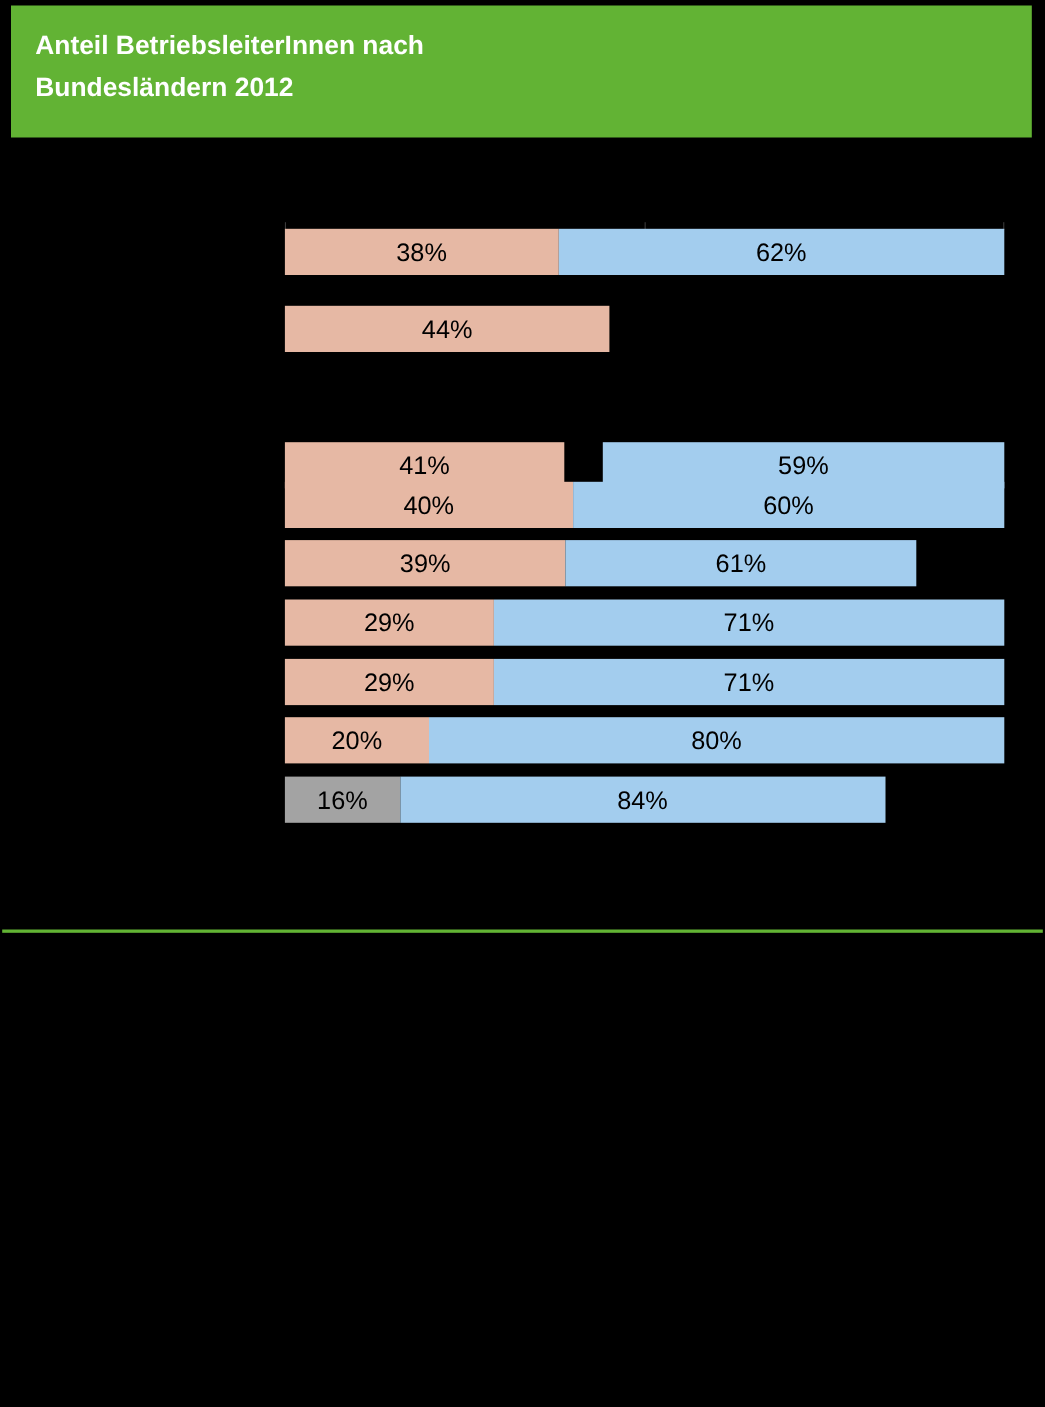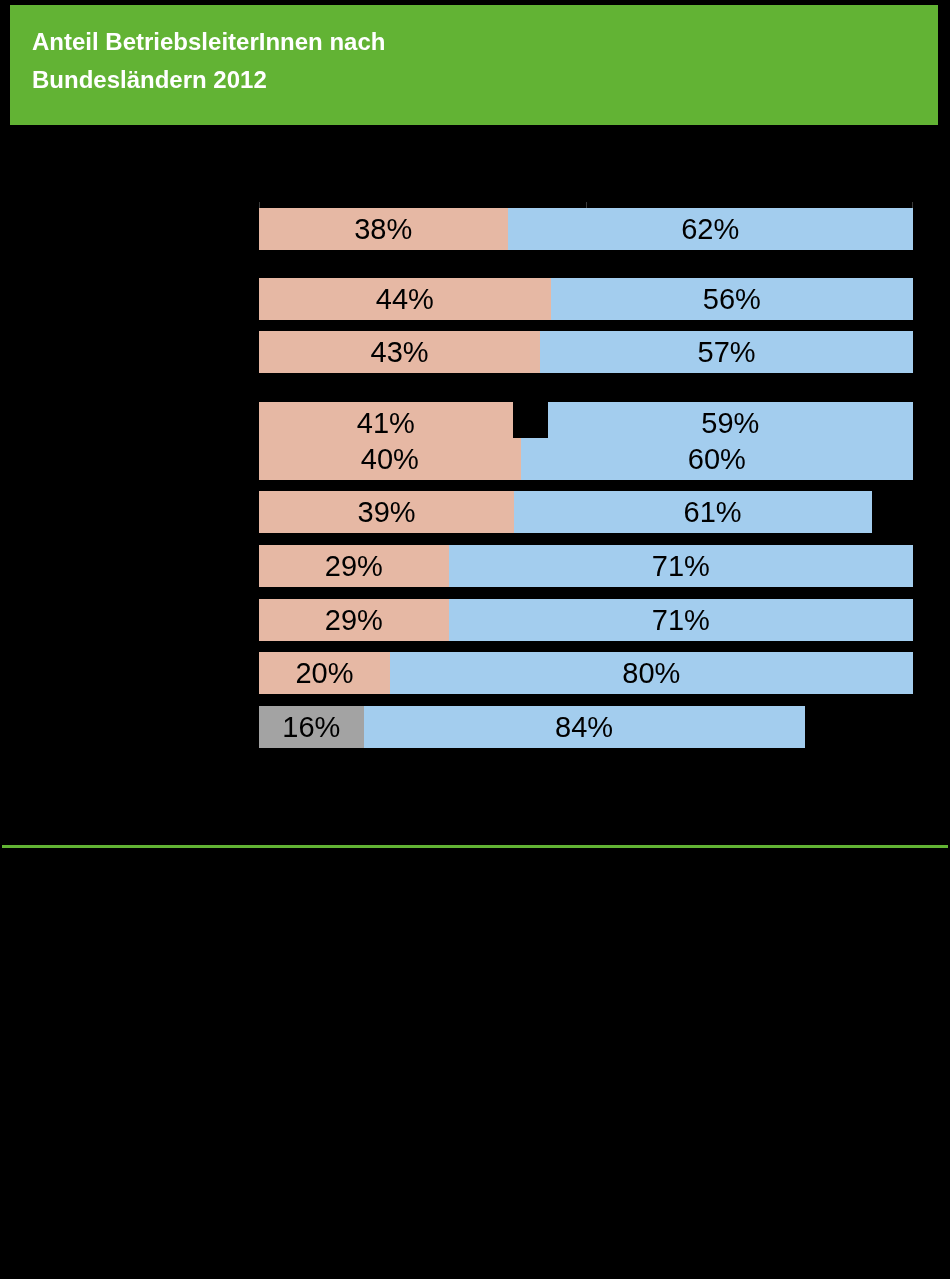--- a/index.html
+++ b/index.html
@@ -82,21 +82,21 @@
     display: flex;
     align-items: center;
     justify-content: center;
     overflow: hidden;
   }
   .seg-a { background: #e6b8a4; }
   .seg-b { background: #a3cdee; }
   .seg-label {
     color: #000000;
     font-family: "Liberation Sans", sans-serif;
-    font-size: 29px;
+    font-size: 23px;
     font-weight: normal;
     line-height: 1;
     white-space: nowrap;
   }
 
   
   #category-gutter {
     position: absolute;
     left: 0px;
     top: 0px;
@@ -180,31 +180,20 @@
           <span class="seg-label">38%</span>
         </div>
         <div class="seg seg-b" style="width: 405.48px; background: rgb(163, 205, 238);">
           <span class="seg-label">62%</span>
         </div>
       </div>
       <div class="bar-row" style="top: 138px;">
         <div class="seg seg-a" style="width: 295px; background: rgb(230, 184, 164);">
           <span class="seg-label">44%</span>
         </div>
-        <div class="seg seg-b" style="width: 366.24px; background: rgb(163, 205, 238);">
-          <span class="seg-label">56%</span>
-        </div>
-      </div>
-      <div class="bar-row" style="top: 191px;">
-        <div class="seg seg-a" style="width: 281.22px; background: rgb(230, 184, 164);">
-          <span class="seg-label">43%</span>
-        </div>
-        <div class="seg seg-b" style="width: 372.78px; background: rgb(163, 205, 238);">
-          <span class="seg-label">57%</span>
-        </div>
       </div>
       <div class="bar-row" style="top: 262px; gap: 35px;">
         <div class="seg seg-a" style="width: 268.14px; background: rgb(230, 184, 164);">
           <span class="seg-label">41%</span>
         </div>
         <div class="seg seg-b" style="width: 385.86px; background: rgb(163, 205, 238);">
           <span class="seg-label">59%</span>
         </div>
       </div>
       <div class="bar-row" style="top: 298px;">
@@ -212,21 +201,21 @@
           <span class="seg-label">40%</span>
         </div>
         <div class="seg seg-b" style="width: 392.4px; background: rgb(163, 205, 238);">
           <span class="seg-label">60%</span>
         </div>
       </div>
       <div class="bar-row" style="top: 351px;">
         <div class="seg seg-a" style="width: 255.06px; background: rgb(230, 184, 164);">
           <span class="seg-label">39%</span>
         </div>
-        <div class="seg seg-b" style="width: 319px; background: rgb(163, 205, 238); padding-left: 39px;">
+        <div class="seg seg-b" style="width: 319px; background: rgb(163, 205, 238);">
           <span class="seg-label">61%</span>
         </div>
       </div>
       <div class="bar-row" style="top: 405px;">
         <div class="seg seg-a" style="width: 189.66px; background: rgb(230, 184, 164);">
           <span class="seg-label">29%</span>
         </div>
         <div class="seg seg-b" style="width: 464.34px; background: rgb(163, 205, 238);">
           <span class="seg-label">71%</span>
         </div>

